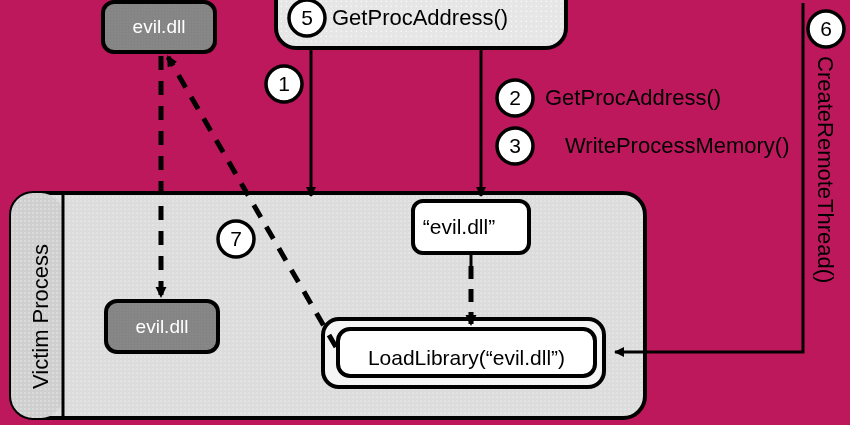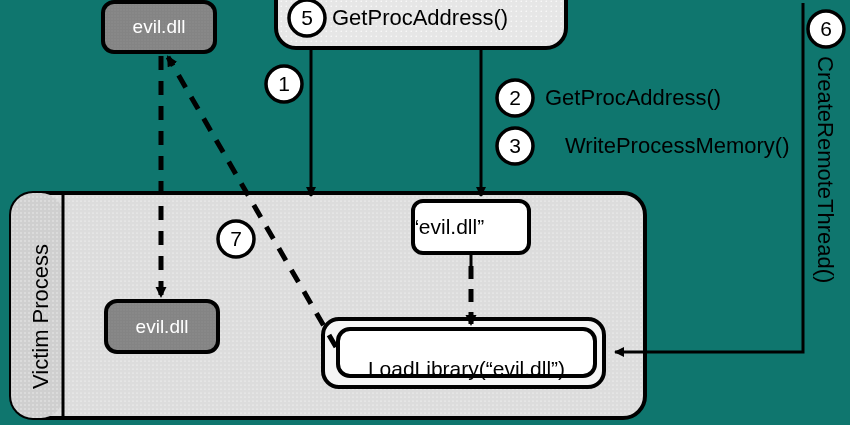--- a/index.html
+++ b/index.html
@@ -7,21 +7,21 @@
     padding: 0;
     background: #ffffff;
   }
   body {
     font-family: "Liberation Sans", sans-serif;
   }
   #canvas {
     position: relative;
     width: 850px;
     height: 425px;
-    background: #0f766e;
+    background: #be185d;
     overflow: hidden;
   }
   #svg-layer {
     position: absolute;
     left: 0;
     top: 0;
     width: 850px;
     height: 425px;
   }
   .node-label {
@@ -145,23 +145,23 @@
     <circle cx="515" cy="146" r="18" fill="#ffffff" stroke="#000000" stroke-width="3.5"></circle>
     <circle cx="307" cy="18" r="18" fill="#ffffff" stroke="#000000" stroke-width="3.5"></circle>
     <circle cx="826" cy="29" r="18" fill="#ffffff" stroke="#000000" stroke-width="3.5"></circle>
     <circle cx="236" cy="239" r="18" fill="#ffffff" stroke="#000000" stroke-width="3.5"></circle>
   </svg>
 
   <div class="node-label dll-text" style="left:103px; top:2px; width:112px; height:50px;">evil.dll</div>
 
   <div class="node-label dll-text" style="left:106px; top:301px; width:112px; height:51px;">evil.dll</div>
 
-  <div class="node-label box-text" style="left:390px; top:201px; width:116px; height:52px;">“evil.dll”</div>
+  <div class="node-label box-text" style="left:401px; top:201px; width:116px; height:52px;">“evil.dll”</div>
 
-  <div class="node-label box-text" style="left:338px; top:345px; width:257px; height:47px;">LoadLibrary(“evil.dll”)</div>
+  <div class="node-label box-text" style="left:338px; top:334px; width:257px; height:47px;">LoadLibrary(“evil.dll”)</div>
 
   <div class="node-label api-text" style="left:332px; top:-2px; width:230px; height:40px; justify-content:flex-start;">GetProcAddress()</div>
 
 
   <div class="node-label api-text" style="left:545px; top:78px; width:260px; height:40px; justify-content:flex-start;">GetProcAddress()</div>
 
   <div class="node-label api-text" style="left:545px; top:126px; width:290px; height:40px; justify-content:flex-start;margin-left:20px;">WriteProcessMemory()</div>
 
   <div class="vert-label rot-cw" style="left:838px; top:56px;">CreateRemoteThread()</div>
 

